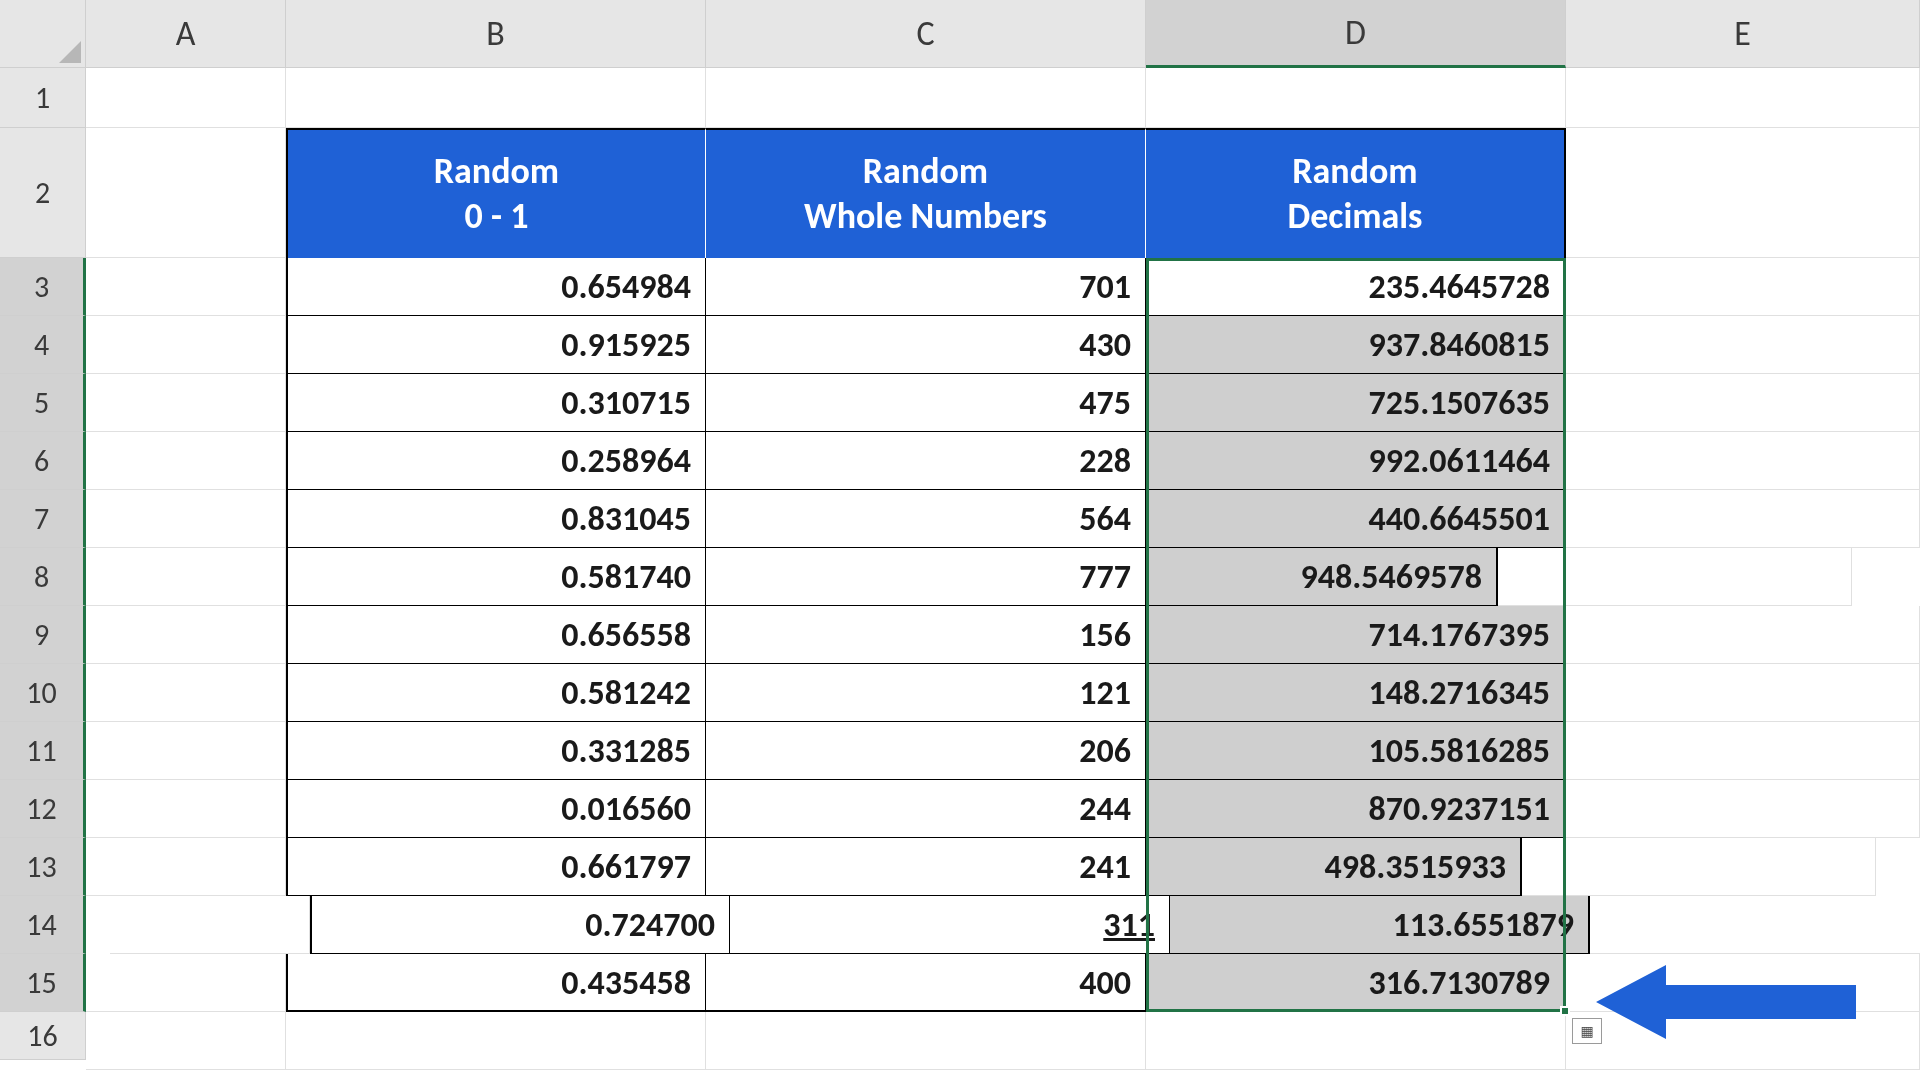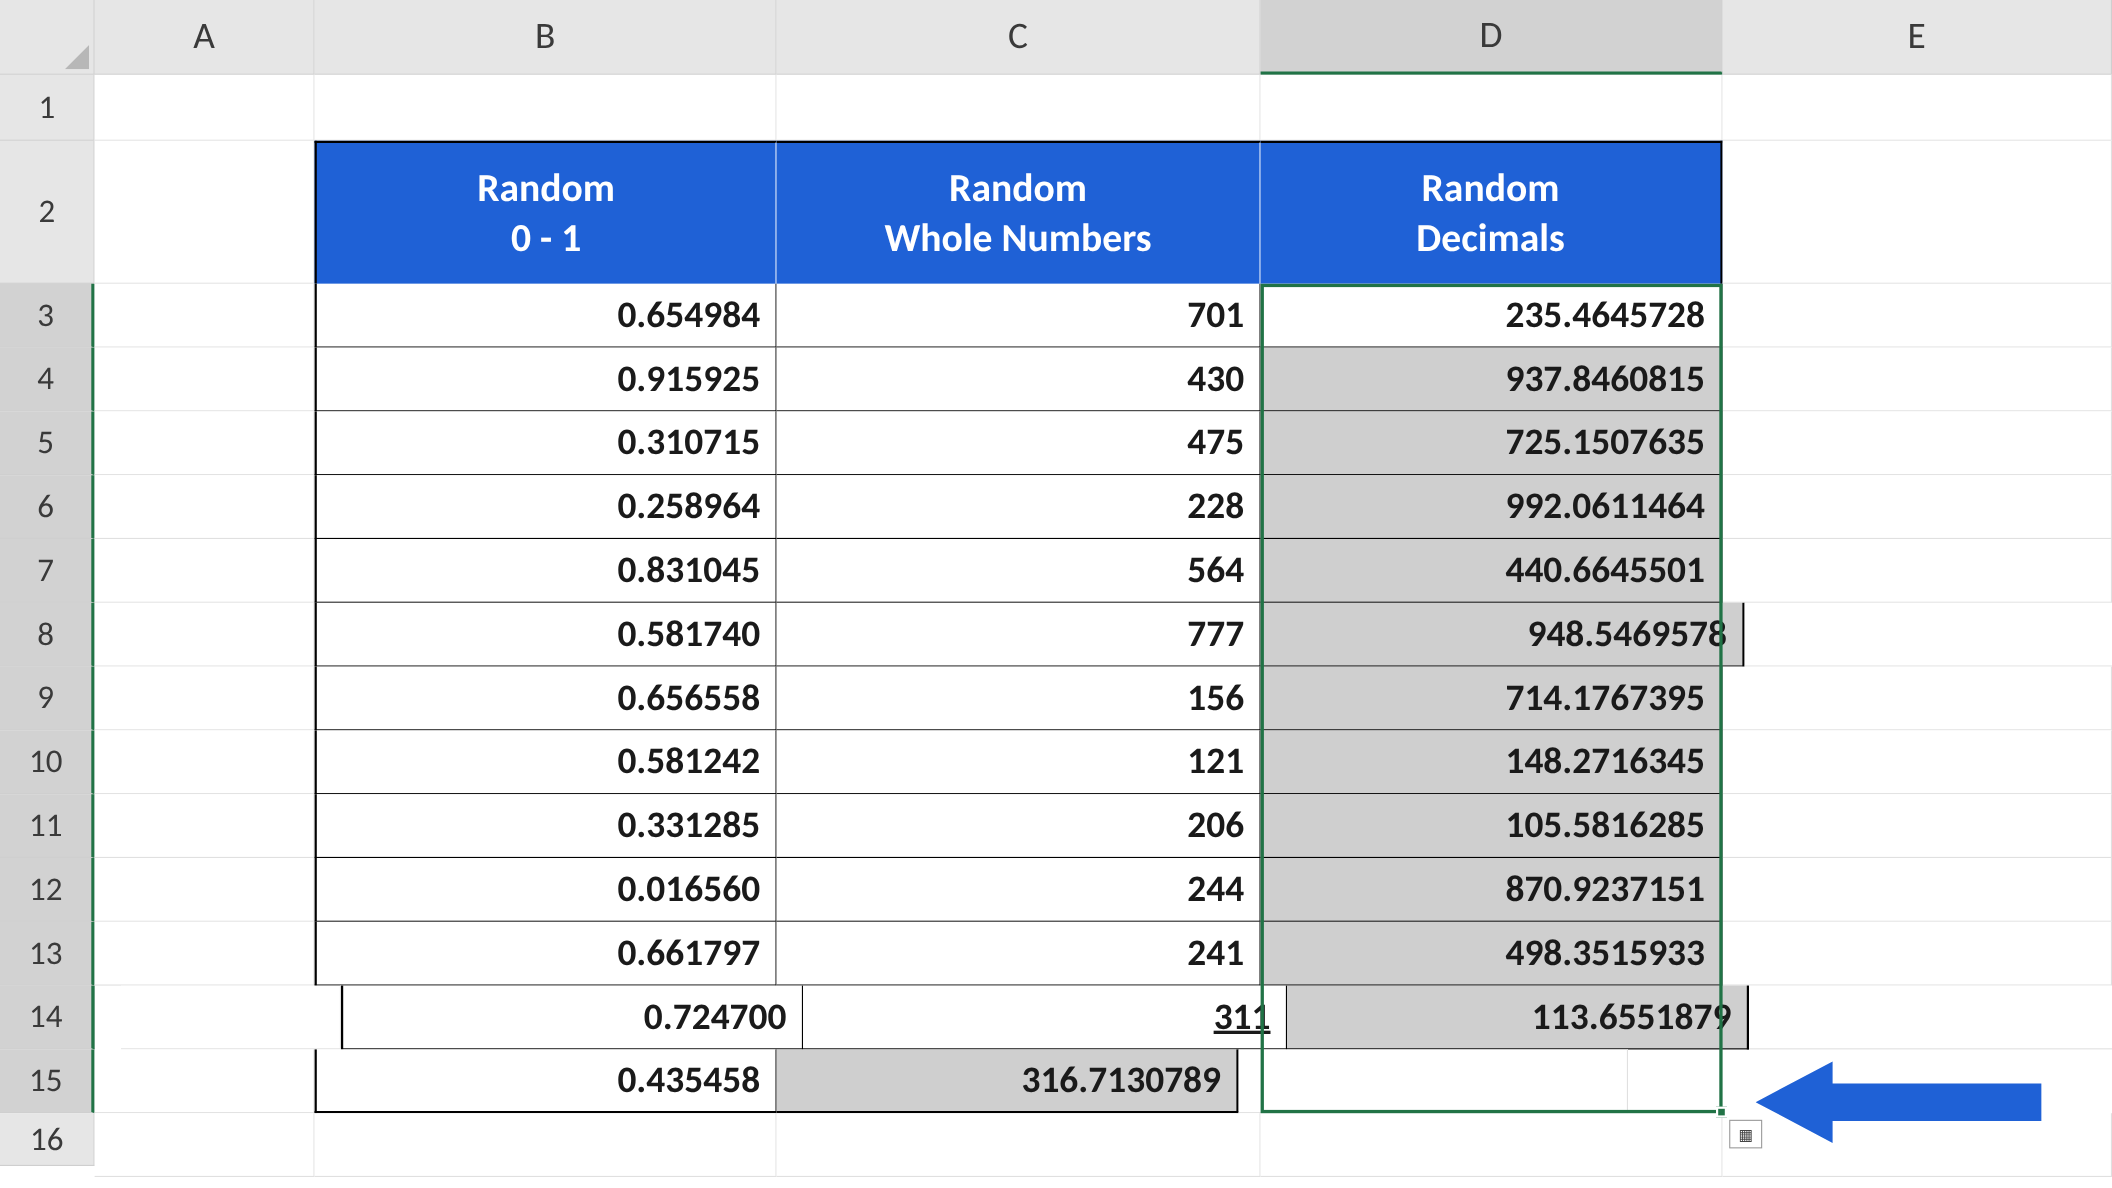--- a/index.html
+++ b/index.html
@@ -233,21 +233,21 @@
         <div class="cell " style="width: 200px; height: 58px;"></div>
         <div class="cell tcell first" style="width: 420px; height: 58px;">0.831045</div>
         <div class="cell tcell" style="width: 440px; height: 58px;">564</div>
         <div class="cell tcell last sel-fill" style="width: 420px; height: 58px;">440.6645501</div>
         <div class="cell " style="width: 354px; height: 58px;"></div>
       </div>
       <div class="row" style="height: 58px;">
         <div class="cell " style="width: 200px; height: 58px;"></div>
         <div class="cell tcell first" style="width: 420px; height: 58px;">0.581740</div>
         <div class="cell tcell" style="width: 440px; height: 58px;">777</div>
-        <div class="cell tcell last sel-fill" style="width: 440px; height: 58px; padding-left: 32px;">948.5469578</div>
+        <div class="cell tcell last sel-fill" style="width: 352px; height: 58px; padding-left: 32px;">948.5469578</div>
         <div class="cell " style="width: 354px; height: 58px;"></div>
       </div>
       <div class="row" style="height: 58px;">
         <div class="cell " style="width: 200px; height: 58px;"></div>
         <div class="cell tcell first" style="width: 420px; height: 58px;">0.656558</div>
         <div class="cell tcell" style="width: 440px; height: 58px;">156</div>
         <div class="cell tcell last sel-fill" style="width: 420px; height: 58px;">714.1767395</div>
         <div class="cell " style="width: 354px; height: 58px;"></div>
       </div>
       <div class="row" style="height: 58px;">
@@ -268,33 +268,34 @@
         <div class="cell " style="width: 200px; height: 58px;"></div>
         <div class="cell tcell first" style="width: 420px; height: 58px;">0.016560</div>
         <div class="cell tcell" style="width: 440px; height: 58px;">244</div>
         <div class="cell tcell last sel-fill" style="width: 420px; height: 58px;">870.9237151</div>
         <div class="cell " style="width: 354px; height: 58px;"></div>
       </div>
       <div class="row" style="height: 58px;">
         <div class="cell " style="width: 200px; height: 58px;"></div>
         <div class="cell tcell first" style="width: 420px; height: 58px;">0.661797</div>
         <div class="cell tcell" style="width: 440px; height: 58px;">241</div>
-        <div class="cell tcell last sel-fill" style="width: 420px; height: 58px;">498.3515933</div>
+        <div class="cell tcell last sel-fill" style="width: 376px; height: 58px;">498.3515933</div>
         <div class="cell " style="width: 354px; height: 58px;"></div>
       </div>
       <div class="row" style="height: 58px; padding-left: 24px;">
         <div class="cell " style="width: 200px; height: 58px;"></div>
         <div class="cell tcell first" style="width: 420px; height: 58px;">0.724700</div>
         <div class="cell tcell" style="width: 440px; height: 58px; text-decoration: underline;">311</div>
         <div class="cell tcell last sel-fill" style="width: 420px; height: 58px;">113.6551879</div>
         <div class="cell " style="width: 354px; height: 58px;"></div>
       </div>
       <div class="row trow-last" style="height: 58px;">
         <div class="cell " style="width: 200px; height: 58px;"></div>
         <div class="cell tcell first" style="width: 420px; height: 58px;">0.435458</div>
+        <div class="cell tcell" style="width: 440px; height: 58px;">400</div>
         <div class="cell tcell last sel-fill" style="width: 420px; height: 58px;">316.7130789</div>
         <div class="cell " style="width: 354px; height: 58px;"></div>
       </div>
       <div class="row" style="height: 58px;">
         <div class="cell " style="width: 200px; height: 58px;"></div>
         <div class="cell " style="width: 420px; height: 58px;"></div>
         <div class="cell " style="width: 440px; height: 58px;"></div>
         <div class="cell " style="width: 420px; height: 58px;"></div>
         <div class="cell " style="width: 354px; height: 58px;"></div>
       </div>

